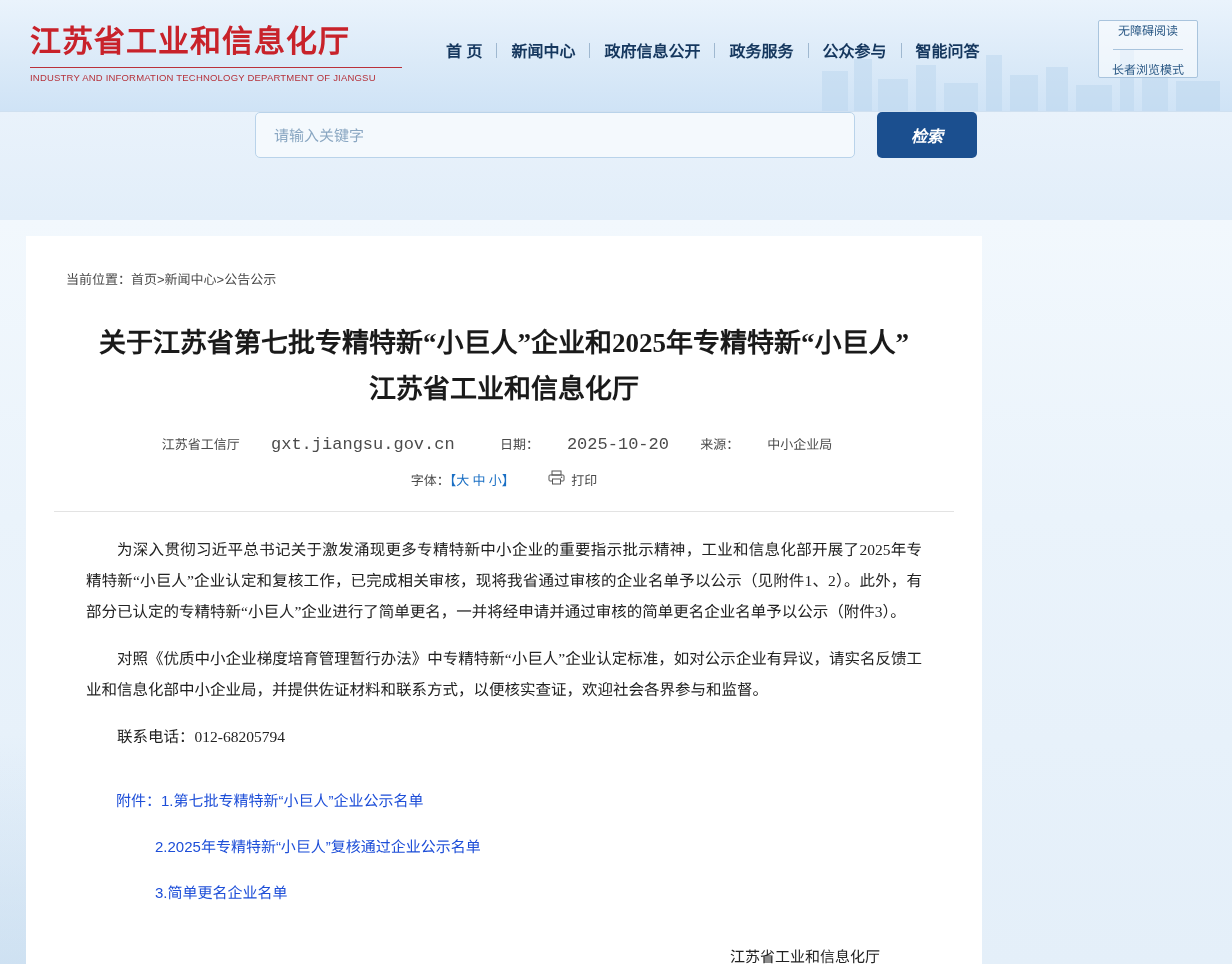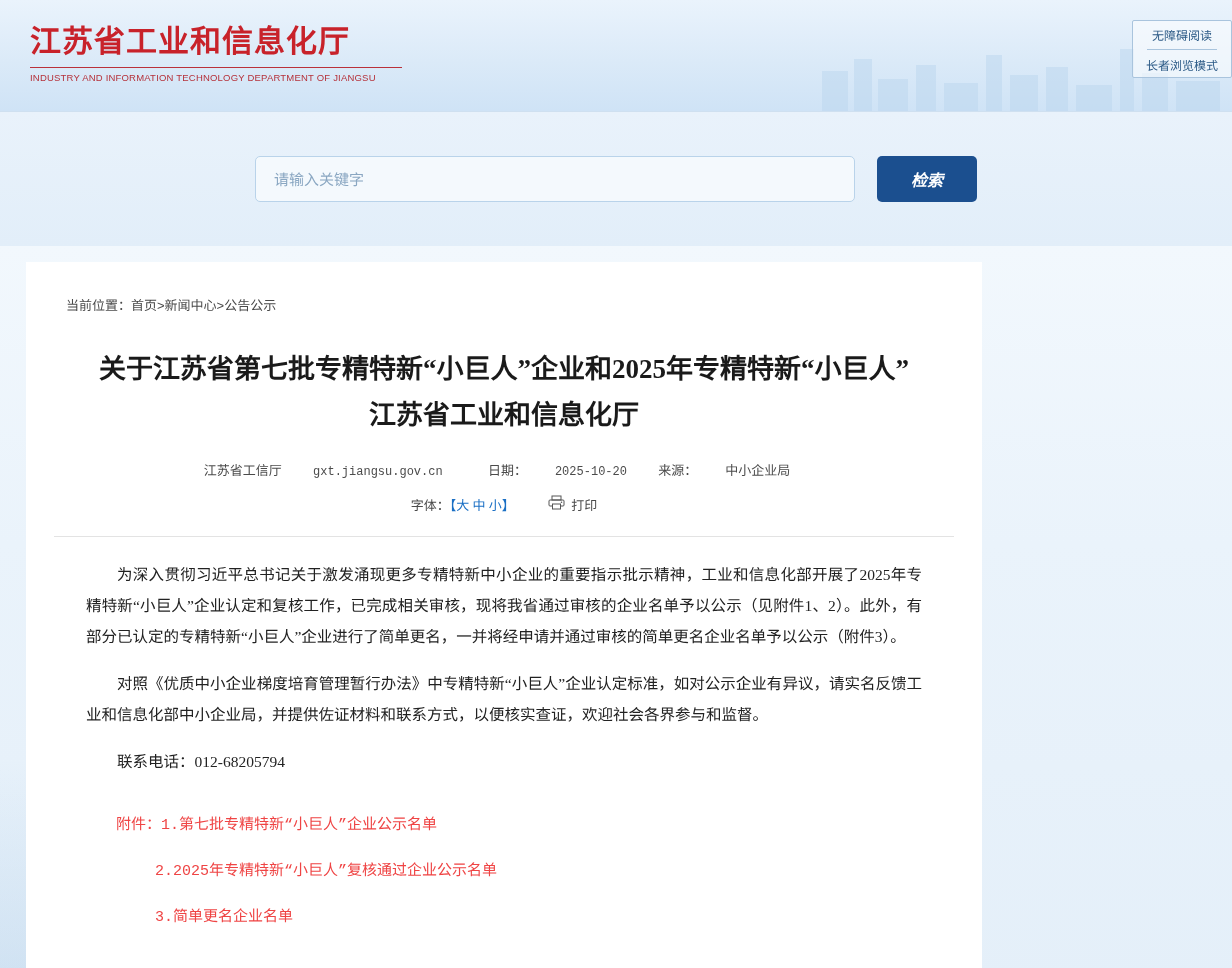--- a/index.html
+++ b/index.html
@@ -46,38 +46,38 @@
   .nav {
     position: absolute; left: 432px; top: 38px;
     display: flex; align-items: center;
   }
   .nav-item {
     font-size: 16px; font-weight: bold; color: #15375e;
     padding: 0 14px; white-space: nowrap; cursor: pointer;
   }
   .nav-sep { width: 1px; height: 15px; background: #9fb8d0; }
   .access-box {
-    position: absolute; right: 0; top: 20px;
+    position: absolute; right: 34px; top: 20px;
     width: 100px; height: 58px;
     border: 1px solid #a9c4dd;
     background: rgba(255,255,255,.55);
     border-radius: 2px;
     display: flex; flex-direction: column;
-    align-items: center; justify-content: center;
+    align-items: center; justify-content: space-between;
   }
   .access-line1 { font-size: 12px; color: #2c5a86; }
   .access-hr { width: 70px; height: 1px; background: #a9c4dd; margin: 6px 0; }
   .access-line2 { font-size: 12px; color: #2c5a86; }
 
   
   .search-band {
     position: relative;
-    width: 1232px; height: 134px;
+    width: 1232px; height: 108px;
     background: linear-gradient(180deg, #e9f2fb 0%, #e2eef9 100%);
-    display: flex; align-items: center; justify-content: center;
+    display: flex; justify-content: center;
   }
   .search-input {
     width: 600px; height: 46px;
     border: 1px solid #b9d3ea;
     border-radius: 5px;
     background: #f4f9fd;
     font-size: 15px;
     color: #333;
     padding: 0 18px;
     outline: none;
@@ -126,21 +126,21 @@
     color: #1a1a1a;
     line-height: 46px;
   }
   .meta {
     margin-top: 22px;
     text-align: center;
     font-size: 13px; color: #4b4b4b;
     font-family: "Liberation Serif", serif;
   }
   .meta span { margin: 0 14px; }
-  .meta .mono { font-family: "Liberation Mono", monospace; font-size: 12px; }
+  .meta .mono { font-family: "Liberation Mono", monospace; font-size: 17px; }
   .fontbar {
     margin-top: 16px;
     text-align: center;
     font-size: 13px; color: #4b4b4b;
     font-family: "Liberation Serif", serif;
   }
   .fontbar .sizes { color: #1a6fc4; }
   .fontbar .print-wrap {
     margin-left: 30px; display: inline-flex; gap: 6px;
     cursor: pointer;
@@ -157,24 +157,24 @@
     font-family: "Liberation Serif", serif;
     font-size: 15.5px;
     color: #222;
     line-height: 31px;
     text-align: justify;
   }
   .article p { margin: 16px; }
   .indent { text-indent: 2em; }
   .attachments {
     margin-top: 34px;
-    font-family: Liberation Mono, monospace;
+    font-family: Liberation Sans, sans-serif;
     font-size: 15px;
     line-height: 30px;
-    color: #ef4444;
+    color: #1d4ed8;
   }
   .att-first { text-indent: 2em; }
   .att-rest { padding-left: 4.6em; }
   .signature {
     margin-top: 34px;
     text-align: right;
     padding-right: 58px;
     font-family: "Liberation Serif", serif;
     font-size: 15px; line-height: 30px; color: #222;
   }
@@ -200,20 +200,33 @@
       <rect x="364" y="40" width="44" height="30"></rect>
     </g>
   </svg>
 
   <div class="logo-wrap">
     <div class="logo-cn">江苏省工业和信息化厅</div>
     <div class="logo-divider"></div>
     <div class="logo-en">INDUSTRY AND INFORMATION TECHNOLOGY DEPARTMENT OF JIANGSU</div>
   </div>
 
+  <div class="nav">
+    <div class="nav-item">首 页</div>
+    <div class="nav-sep"></div>
+    <div class="nav-item">新闻中心</div>
+    <div class="nav-sep"></div>
+    <div class="nav-item">政府信息公开</div>
+    <div class="nav-sep"></div>
+    <div class="nav-item">政务服务</div>
+    <div class="nav-sep"></div>
+    <div class="nav-item">公众参与</div>
+    <div class="nav-sep"></div>
+    <div class="nav-item">智能问答</div>
+  </div>
 
   <div class="access-box">
     <div class="access-line1">无障碍阅读</div>
     <div class="access-hr"></div>
     <div class="access-line2">长者浏览模式</div>
   </div>
 </div>
 
 <div class="search-band">
   <input class="search-input" type="text" placeholder="请输入关键字" style="">

